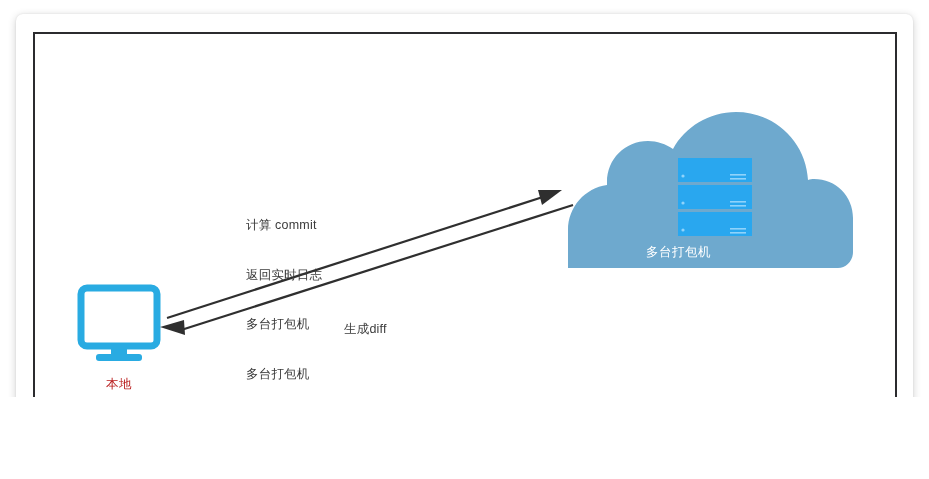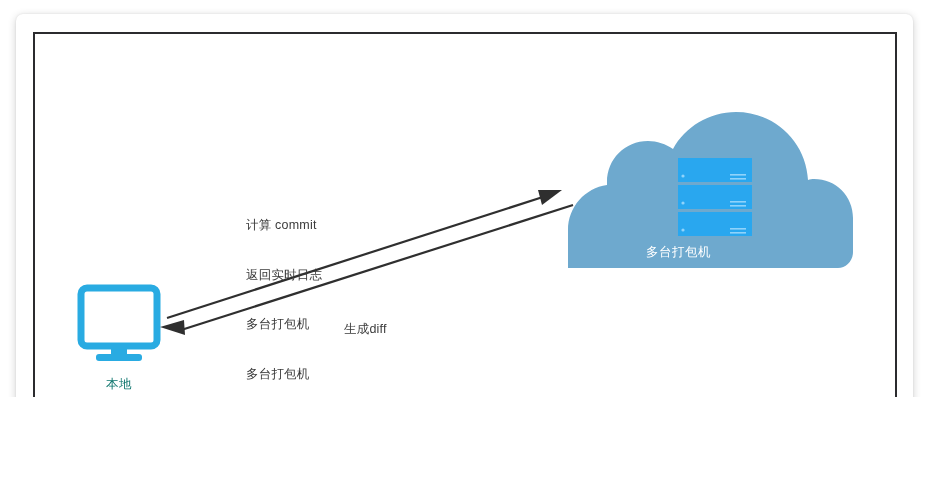--- a/index.html
+++ b/index.html
@@ -71,21 +71,21 @@
   }
   .txt-line { display: block; }
 
   
   #caption-local {
     position: absolute;
     left: 80px;
     top: 376px;
     width: 78px;
     text-align: center;
-    color: #0f766e;
+    color: #b91c1c;
     font-size: 12.5px;
     letter-spacing: 0.4px;
   }
   #caption-cloud {
     position: absolute;
     left: 646px;
     top: 244px;
     width: 148px;
     text-align: left;
     color: #ffffff;

